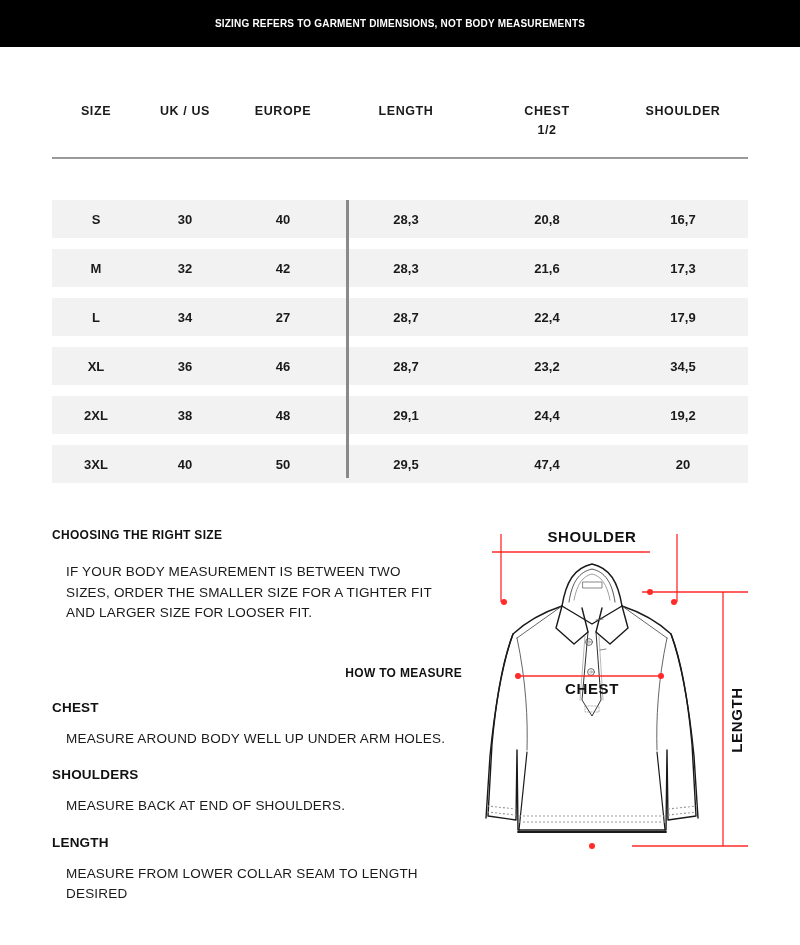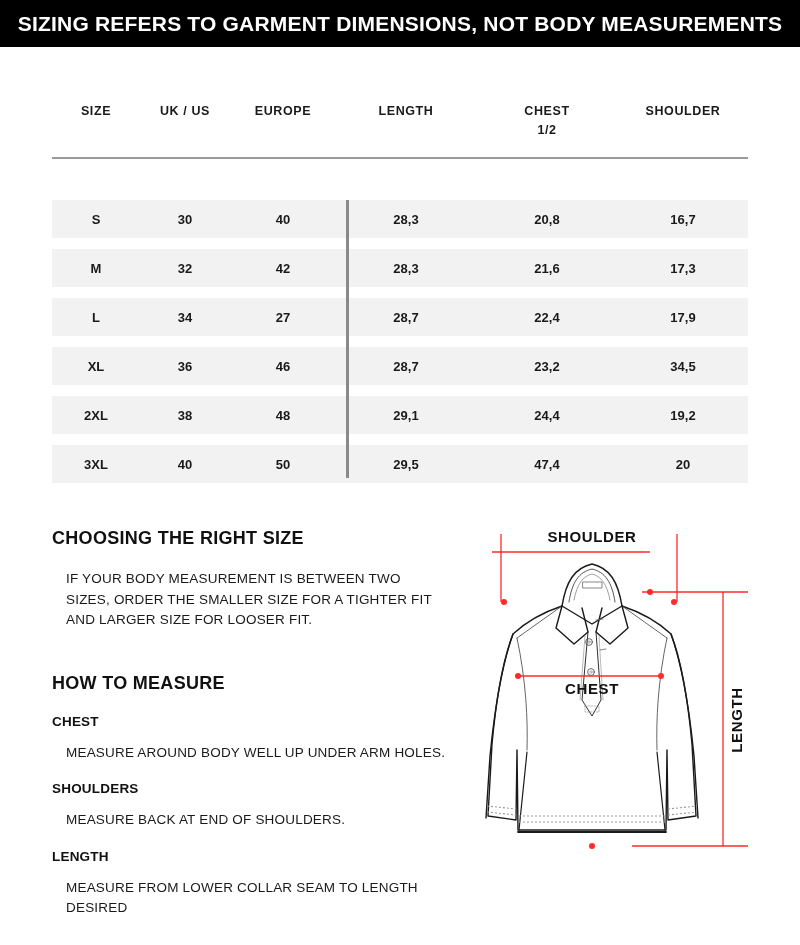--- a/index.html
+++ b/index.html
@@ -22,21 +22,21 @@
     left: 0; top: 0;
     width: 800px;
     height: 47px;
     background: #000000;
     display: flex;
     align-items: center;
     justify-content: center;
   }
   .banner-title {
     color: #ffffff;
-    font-size: 21px;
+    font-size: 10px;
     font-weight: bold;
     letter-spacing: 0.2px;
     white-space: nowrap;
   }
 
   
   .table-wrap {
     position: absolute;
     left: 52px;
     top: 47px;
@@ -102,34 +102,34 @@
   }
 
   
   .info {
     position: absolute;
     left: 52px;
     top: 528px;
     width: 410px;
   }
   .h-big {
-    font-size: 18px;
+    font-size: 12px;
     font-weight: bold;
     letter-spacing: 0.3px;
     margin: 0 0 20px 0;
     color: #111;
   }
   .body-text {
     font-size: 13.5px;
     line-height: 1.52;
     letter-spacing: 0.2px;
     margin: 14px;
     color: #1a1a1a;
   }
-  .h-big.second { margin-top: 42px; }
+  .h-big.second { margin-top: 42px; text-align: right; }
   .h-sub {
     font-size: 13.5px;
     font-weight: bold;
     letter-spacing: 0.2px;
     margin: 0 0 3px 0;
     color: #111;
   }
   .measure-block { margin-bottom: 18px; }
 
   

